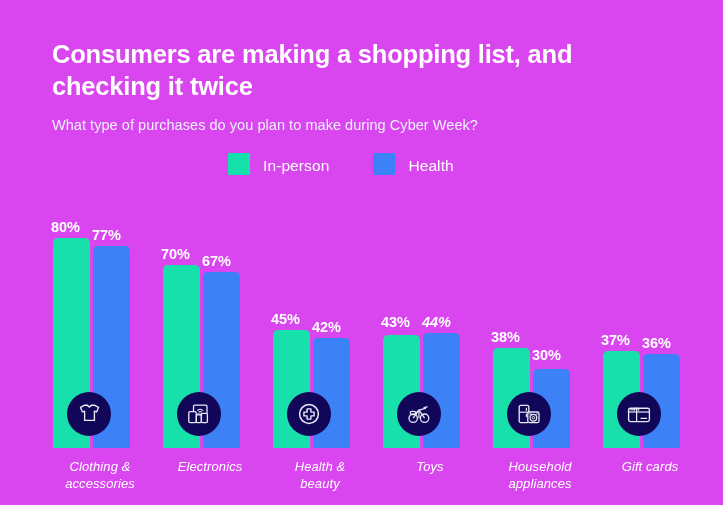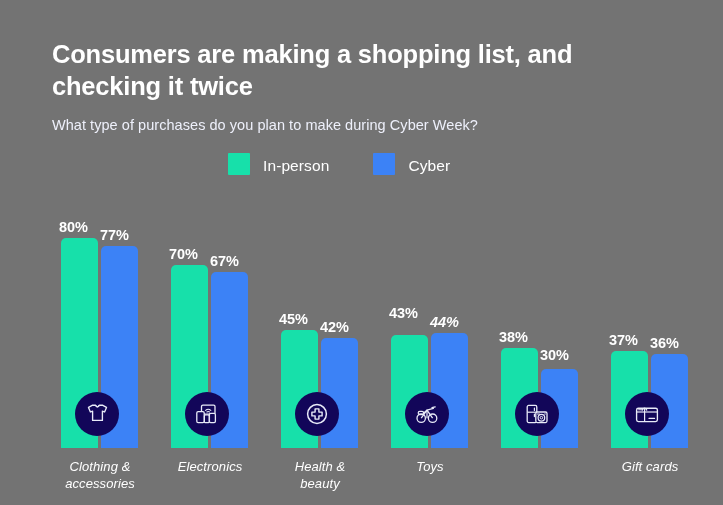--- a/index.html
+++ b/index.html
@@ -13,21 +13,21 @@
   body {
     background: #120659;
     font-family: "Liberation Sans", sans-serif;
     color: #ffffff;
     position: relative;
   }
 
   .card {
     position: absolute;
     inset: 0;
-    background: #737373;
+    background: #d946ef;
     padding: 0;
   }
 
   
   .header {
     position: absolute;
     left: 52px;
     top: 38px;
     width: 625px;
   }
@@ -85,21 +85,20 @@
     top: 186px;
     width: 723px;
     height: 262px;
   }
 
   .group {
     position: absolute;
     bottom: 0;
     height: 262px;
     width: 110px;
-    margin-left: 8px;
   }
 
   .bars {
     position: absolute;
     bottom: 0;
     left: 0;
     width: 110px;
     height: 262px;
   }
 
@@ -174,21 +173,21 @@
     <div class="chart-subtitle">What type of purchases do you plan to make during Cyber Week?</div>
   </div>
 
   <div class="legend">
     <div class="legend-item">
       <span class="legend-swatch" style="background:#17e0aa"></span>
       <span class="legend-label">In-person</span>
     </div>
     <div class="legend-item">
       <span class="legend-swatch" style="background:#3c82f6"></span>
-      <span class="legend-label">Cyber</span>
+      <span class="legend-label">Health</span>
     </div>
   </div>
 
   <div class="plot" id="plot">
       <div class="group" style="left: 45px;">
         <div class="bars">
           <div class="bar s0" style="height: 209.6px; background: rgb(23, 224, 170);"></div>
           <div class="bar-value s0" style="bottom: 212.6px;">80%</div>
           <div class="bar s1" style="height: 201.74px; background: rgb(60, 130, 246);"></div>
           <div class="bar-value s1" style="bottom: 204.74px;">77%</div>
@@ -221,21 +220,21 @@
         </div>
         <div class="icon-badge">
           <svg width="32" height="26" viewBox="0 0 32 26">
             <use href="#sym-medical-cross-icon"></use>
           </svg>
         </div>
       </div>
       <div class="group" style="left: 375px;">
         <div class="bars">
           <div class="bar s0" style="height: 112.66px; background: rgb(23, 224, 170);"></div>
-          <div class="bar-value s0" style="bottom: 127px;">43%</div>
+          <div class="bar-value s0" style="bottom: 118px;">43%</div>
           <div class="bar s1" style="height: 115.28px; background: rgb(60, 130, 246);"></div>
           <div class="bar-value s1" style="bottom: 118.28px; font-style: italic;">44%</div>
         </div>
         <div class="icon-badge">
           <svg width="32" height="26" viewBox="0 0 32 26">
             <use href="#sym-tricycle-icon"></use>
           </svg>
         </div>
       </div>
       <div class="group" style="left: 485px;">
@@ -264,20 +263,21 @@
           </svg>
         </div>
       </div>
     </div>
 
   <div class="xaxis" id="xaxis">
       <div class="xlabel" style="left: 40px;"><span>Clothing &amp;</span><br><span>accessories</span></div>
       <div class="xlabel" style="left: 150px;"><span>Electronics</span></div>
       <div class="xlabel" style="left: 370px;"><span>Toys</span></div>
       <div class="xlabel" style="left: 260px;"><span>Health &amp;</span><br><span>beauty</span></div>
+      <div class="xlabel" style="left: 480px;"><span>Household</span><br><span>appliances</span></div>
       <div class="xlabel" style="left: 590px;"><span>Gift cards</span></div>
     </div>
 
 </div>
 
 <svg width="0" height="0" style="position:absolute" aria-hidden="true">
   <defs>
     <g id="sym-tshirt-icon">
       <path d="M7.5 6.4 L11.6 4.2 L14.6 4.2 Q16 7.6 18.4 4.2 L21.4 4.2 L25.5 6.4 L23.6 11 L21.4 10.1 L21.4 19.4 L11.6 19.4 L11.6 10.1 L9.4 11 Z" fill="none" stroke="#e8eaf8" stroke-width="1.35" stroke-linejoin="round" stroke-linecap="round"></path>
       <path d="M14.6 4.2 Q16.5 7.8 18.4 4.2" fill="none" stroke="#e8eaf8" stroke-width="1.2"></path>

